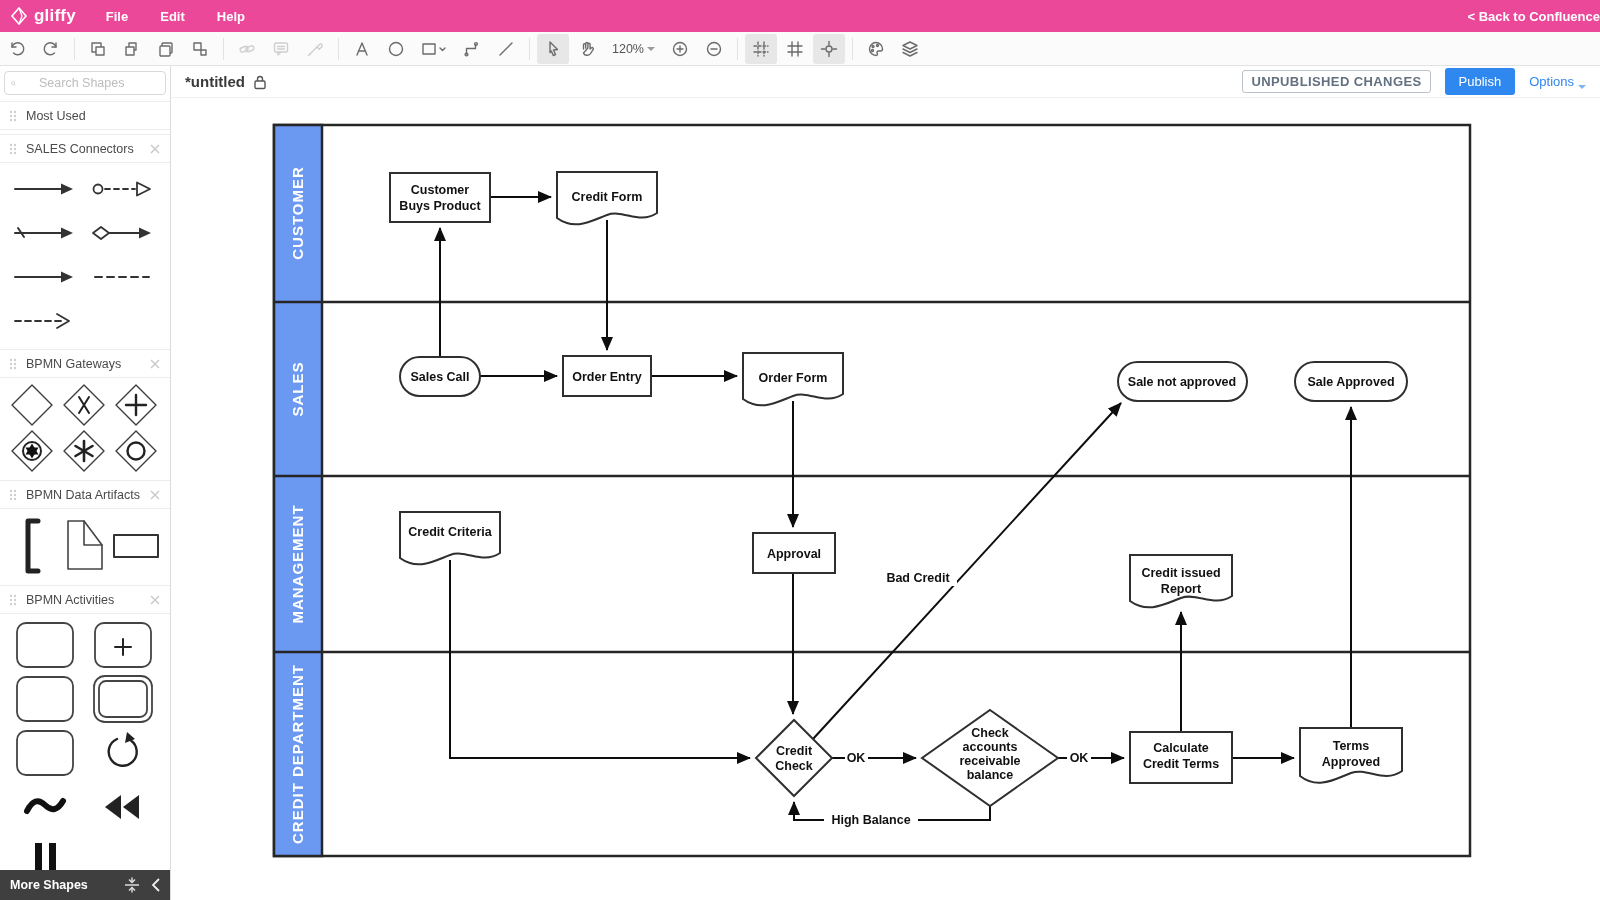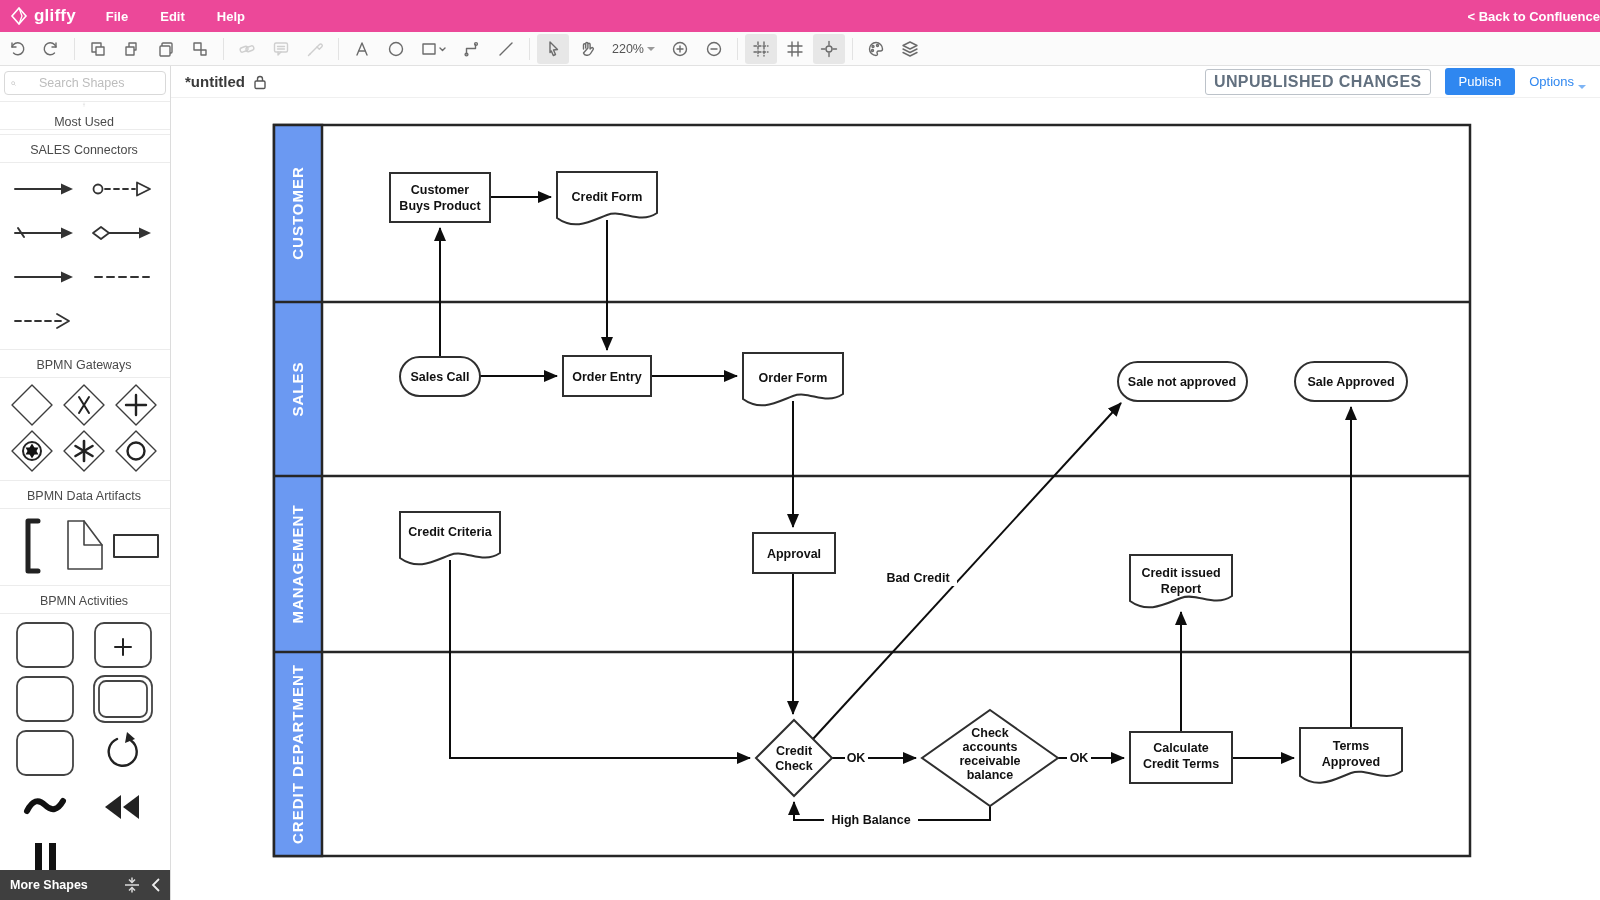--- a/index.html
+++ b/index.html
@@ -20,34 +20,34 @@
   .tbtn.dis svg { stroke:#cfcfcf; }
   .tsep { width:1px; height:22px; background:#e3e3e3; margin:0 6px; }
   .zoomlvl { font-size:12.5px; color:#555; display:flex; align-items:center; gap:3px; padding:0 8px; }
   .chev { width:0; height:0; border-left:4px solid transparent; border-right:4px solid transparent; border-top:4px solid #9a9a9a; display:inline-block; }
 
   
   .sidebar { position:absolute; left:0; top:66px; width:171px; height:834px; background:#fff; border-right:1px solid #dcdcdc; overflow:hidden; z-index:20; }
   .searchbox { margin:5px 4px 6px 4px; height:24px; border:1px solid #d9d9d9; border-radius:4px; display:flex; align-items:center; padding:0 6px; gap:23px; background:#fff; }
   .searchbox input { border:none; outline:none; font-size:12.5px; width:120px; color:#555; font-family:"Liberation Sans",sans-serif; }
   .searchbox input::placeholder { color:#bdbdbd; }
-  .sec-head { height:29px; border-top:1px solid #ececec; border-bottom:1px solid #ececec; display:flex; align-items:center; padding:0 10px 0 8px; gap:8px; background:#fff; margin-top:4px;flex-direction:column; }
+  .sec-head { height:29px; border-top:1px solid #ececec; border-bottom:1px solid #ececec; display:flex; align-items:center; padding:0 10px 0 8px; gap:8px; background:#fff; margin-top:4px; }
   .sec-label { font-size:12.5px; color:#4a4a4a; flex:1; }
   .shape-grid { display:flex; flex-wrap:wrap; padding:4px 0 2px 6px; }
   .cell { display:flex; align-items:center; justify-content:center; }
   .cell svg { stroke-linecap:round; stroke-linejoin:round; }
   .more-bar { position:absolute; left:0; bottom:0; width:171px; height:30px; background:#3f3f3f; display:flex; align-items:center; padding:0 10px; gap:10px; z-index:25; }
   .more-label { color:#fff; font-size:12.5px; font-weight:bold; flex:1; }
 
   
   .main { position:absolute; left:171px; top:66px; width:1429px; height:834px; background:#fff; }
   .doc-header { height:32px; display:flex; align-items:center; padding:0 14px; border-bottom:1px solid #f0f0f0; }
   .doc-title { font-size:15px; color:#3a3a3a; font-weight:600; margin-right:8px; }
   .dh-right { margin-left:auto; display:flex; align-items:center; gap:14px; }
-  .badge { border:1px solid #bcc2c9; border-radius:3px; color:#62707f; font-size:16px; font-weight:bold; letter-spacing:.4px; padding:3px 8px; background:#fff; }
+  .badge { border:1px solid #bcc2c9; border-radius:3px; color:#62707f; font-size:13px; font-weight:bold; letter-spacing:.4px; padding:3px 8px; background:#fff; }
   .publish-btn { background:#2f87f0; color:#fff; font-size:13px; border:none; border-radius:3px; padding:6px 14px; font-family:"Liberation Sans",sans-serif; }
   .options { color:#2f87f0; font-size:13px; display:flex; align-items:flex-end; gap:4px; }
   .options .chev { border-top-color:#7db4f5; }
 
   
   .nodetext { font:bold 12.5px "Liberation Sans",sans-serif; fill:#111; text-anchor:middle; }
   .lanetext { font:bold 15px "Liberation Sans",sans-serif; fill:#fff; letter-spacing:1px; text-anchor:middle; }
   .shape { fill:#fff; stroke:#2f2f2f; stroke-width:2; }
   .edge { fill:none; stroke:#0d0d0d; stroke-width:2; }
 </style>
@@ -163,21 +163,21 @@
     <svg width="18" height="18" viewBox="0 0 18 18">
         <polygon points="6,2 13.5,9.5 9.5,10 11.5,14.5 9.3,15.5 7.3,11 6,12.5" fill="none"></polygon>
       </svg>
   </div>
   <div class="tbtn">
     <svg width="18" height="18" viewBox="0 0 18 18">
         <path d="M5.5 9 V4.8 a1.1 1.1 0 0 1 2.2 0 V8 M7.7 8 V3.6 a1.1 1.1 0 0 1 2.2 0 V8 M9.9 8 V4.4 a1.1 1.1 0 0 1 2.2 0 V9 l1.4 -1.2 a1.2 1.2 0 0 1 1.7 1.6 L12.6 13.5 a3.5 3.5 0 0 1 -3 1.7 H8.3 a3.2 3.2 0 0 1 -2.8 -2.2 Z"></path>
       </svg>
   </div>
   <div class="zoomlvl">
-    <span>220%</span>
+    <span>120%</span>
     <span class="chev"></span>
   </div>
   <div class="tbtn">
     <svg width="18" height="18" viewBox="0 0 18 18">
         <circle cx="9" cy="9" r="6.5"></circle>
         <line x1="9" y1="6" x2="9" y2="12"></line>
         <line x1="6" y1="9" x2="12" y2="9"></line>
       </svg>
   </div>
   <div class="tbtn">

